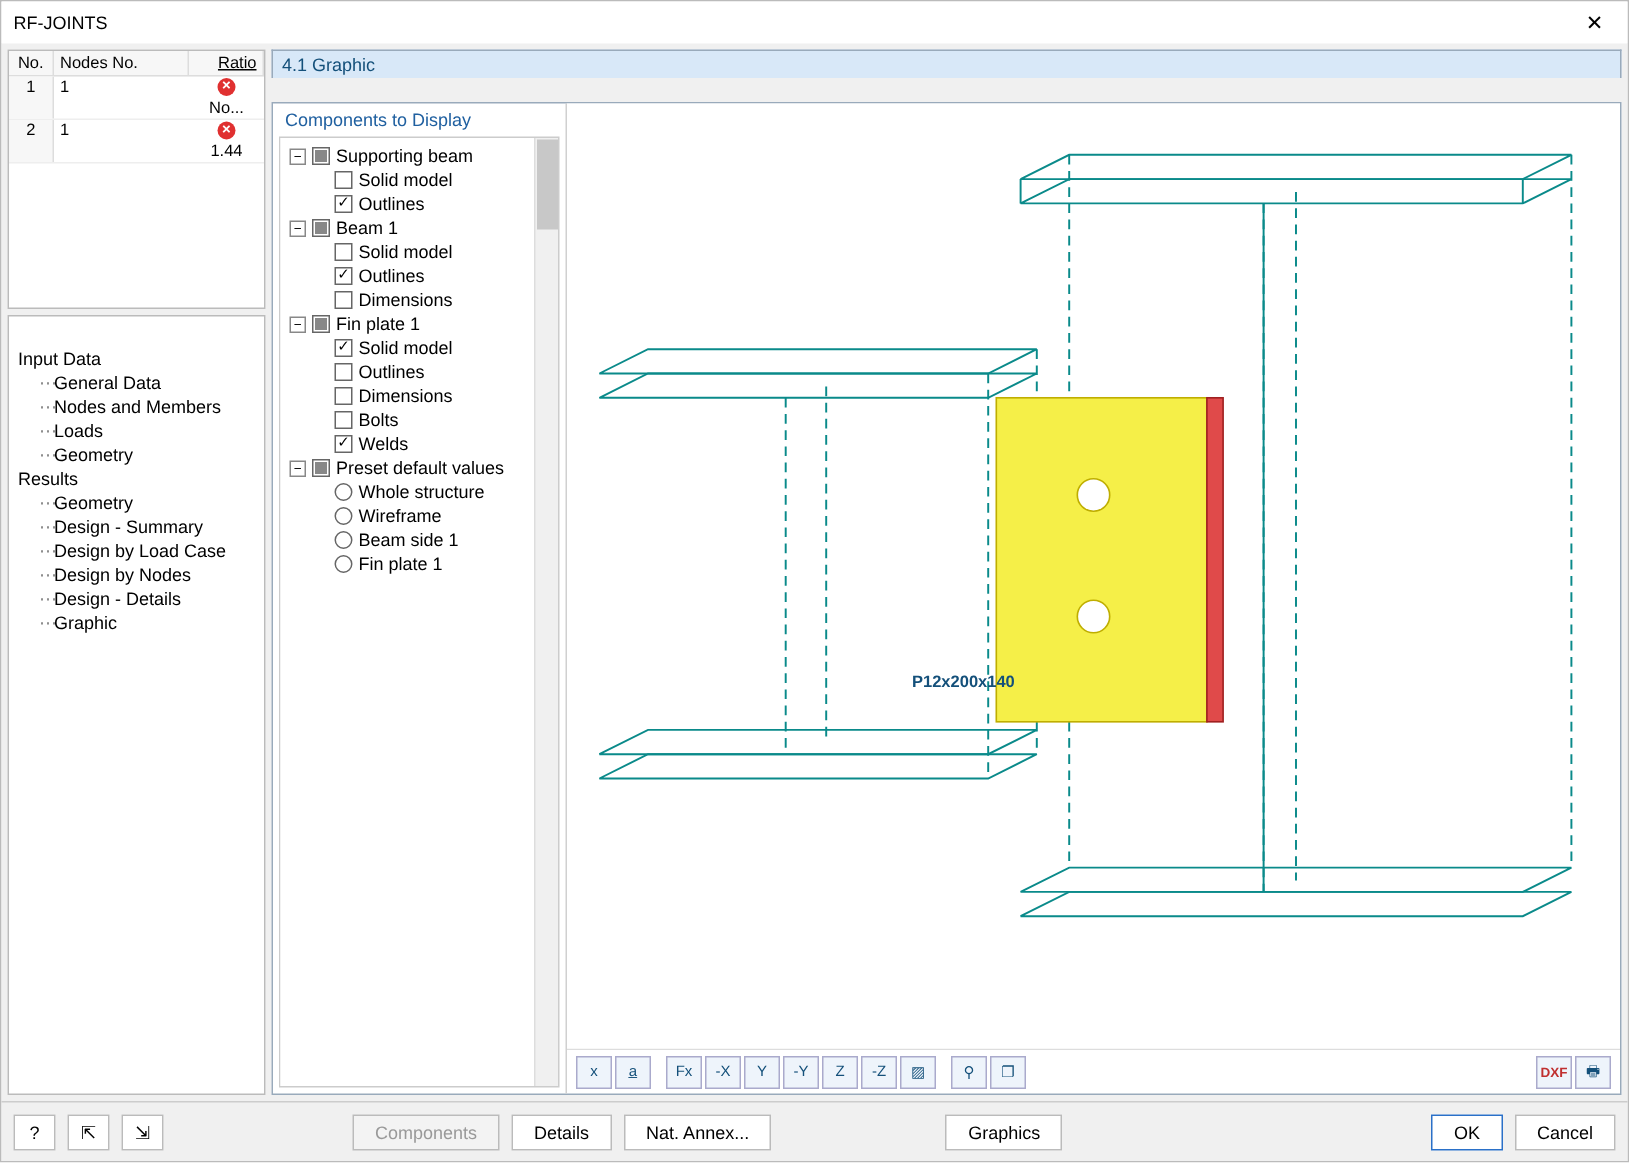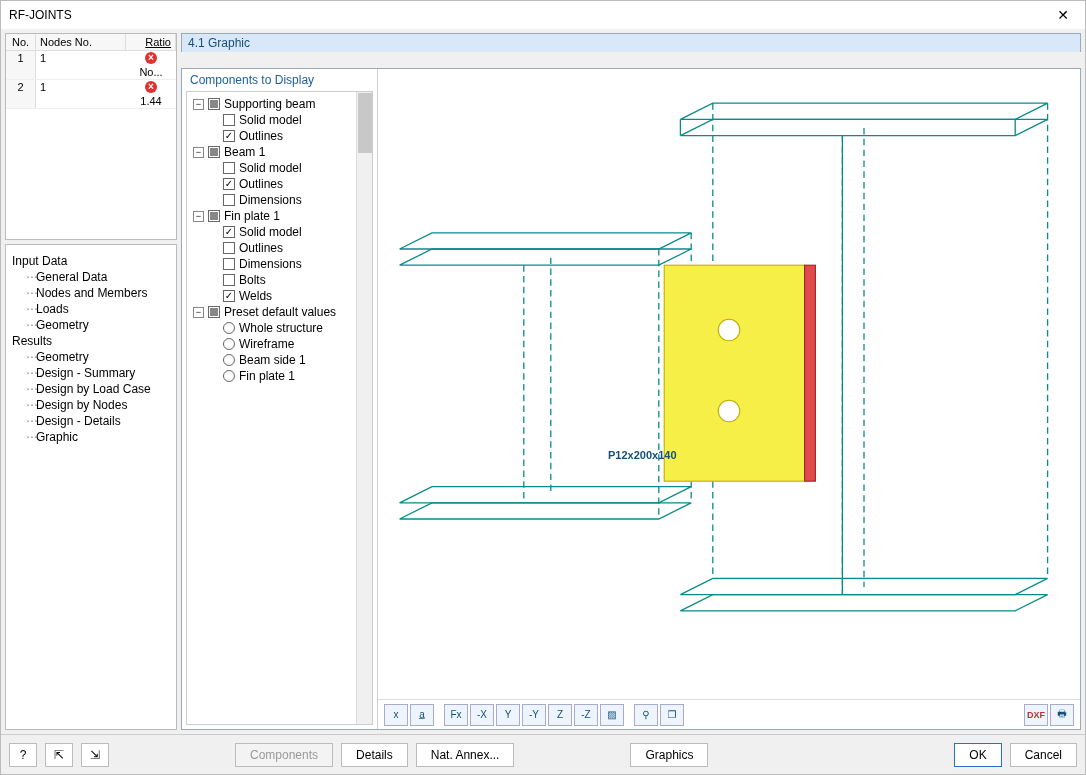--- a/index.html
+++ b/index.html
@@ -12,34 +12,34 @@
   }
   .window { width: 1086px; height: 775px; border: 1px solid #bbb; display: flex; flex-direction: column; }
   .titlebar { display: flex; align-items: center; justify-content: space-between; height: 28px; padding: 0 2px 0 8px; background: #fff; }
   .titlebar .title { font-size: 12px; }
   .titlebar .close { width: 40px; height: 24px; display:flex; align-items:center; justify-content:center; font-size: 14px; cursor: pointer; }
   .menubar { display: flex; gap: 4px; padding: 2px 6px; }
   .menuitem { padding: 2px 6px; cursor: pointer; }
   .menuitem span.u { text-decoration: underline; }
   .body { display: flex; flex: 1; overflow: hidden; background: #f0f0f0; }
   .left-col { width: 180px; display: flex; flex-direction: column; gap: 4px; padding: 4px; }
-  .grid-panel { background: #fff; border: 1px solid #bbb; height: 207px; display: flex; flex-direction: column; }
+  .grid-panel { background: #fff; border: 1px solid #bbb; height: 173px; display: flex; flex-direction: column; }
   .grid-header { display: flex; border-bottom: 1px solid #ddd; background: #f7f7f7; }
   .gh-cell { padding: 2px 4px; border-right: 1px solid #ddd; font-size: 11px; }
   .gh-a { width: 30px; text-align: center; }
   .gh-b { flex: 1; }
   .gh-c { width: 50px; text-align: right; text-decoration: underline; }
   .grid-row { display: flex; border-bottom: 1px solid #eee; }
   .gr-cell { padding: 1px 4px; font-size: 11px; }
   .gr-a { width: 30px; text-align: center; background:#f7f7f7; border-right:1px solid #ddd; }
   .gr-b { flex: 1; }
   .gr-c { width: 50px; text-align: right; display:flex; align-items:center; justify-content:flex-end; gap:2px;flex-direction:column;}
   .err-icon { width:12px; height:12px; background:#e03030; border-radius:50%; display:inline-flex; align-items:center; justify-content:center; }
   .err-icon::before { content:"×"; color:#fff; font-size:10px; line-height:1; font-weight:bold; }
-  .tree-panel { background: #fff; border: 1px solid #bbb; flex: 1; padding: 8px 6px; overflow:auto; font-size:12px;}
+  .tree-panel { background: #fff; border: 1px solid #bbb; flex: 1; padding: 20px 6px; overflow:auto; font-size:12px;}
   .tree-panel div { padding: 1px 0; }
   .tree-panel .cat { color: #000; }
   .tree-panel .item { padding-left: 14px; cursor: pointer; }
   .tree-panel .item.sel { }
   .tree-panel .dots { color:#888; display:inline-block; width:10px; }
 
   .right-col { flex: 1; display: flex; flex-direction: column; padding: 4px 4px 4px 0; gap:16px; }
   .panel-title { background: #d8e8f8; border: 1px solid #9ab; border-bottom: none; padding: 2px 6px; color:#14507a; font-size:12px;}
   .main-panel { flex: 1; background: #fff; border: 1px solid #9ab; display: flex; gap:0; }
   .comp-pane { width: 196px; border-right: 1px solid #d0d0d0; display:flex; flex-direction:column;}

